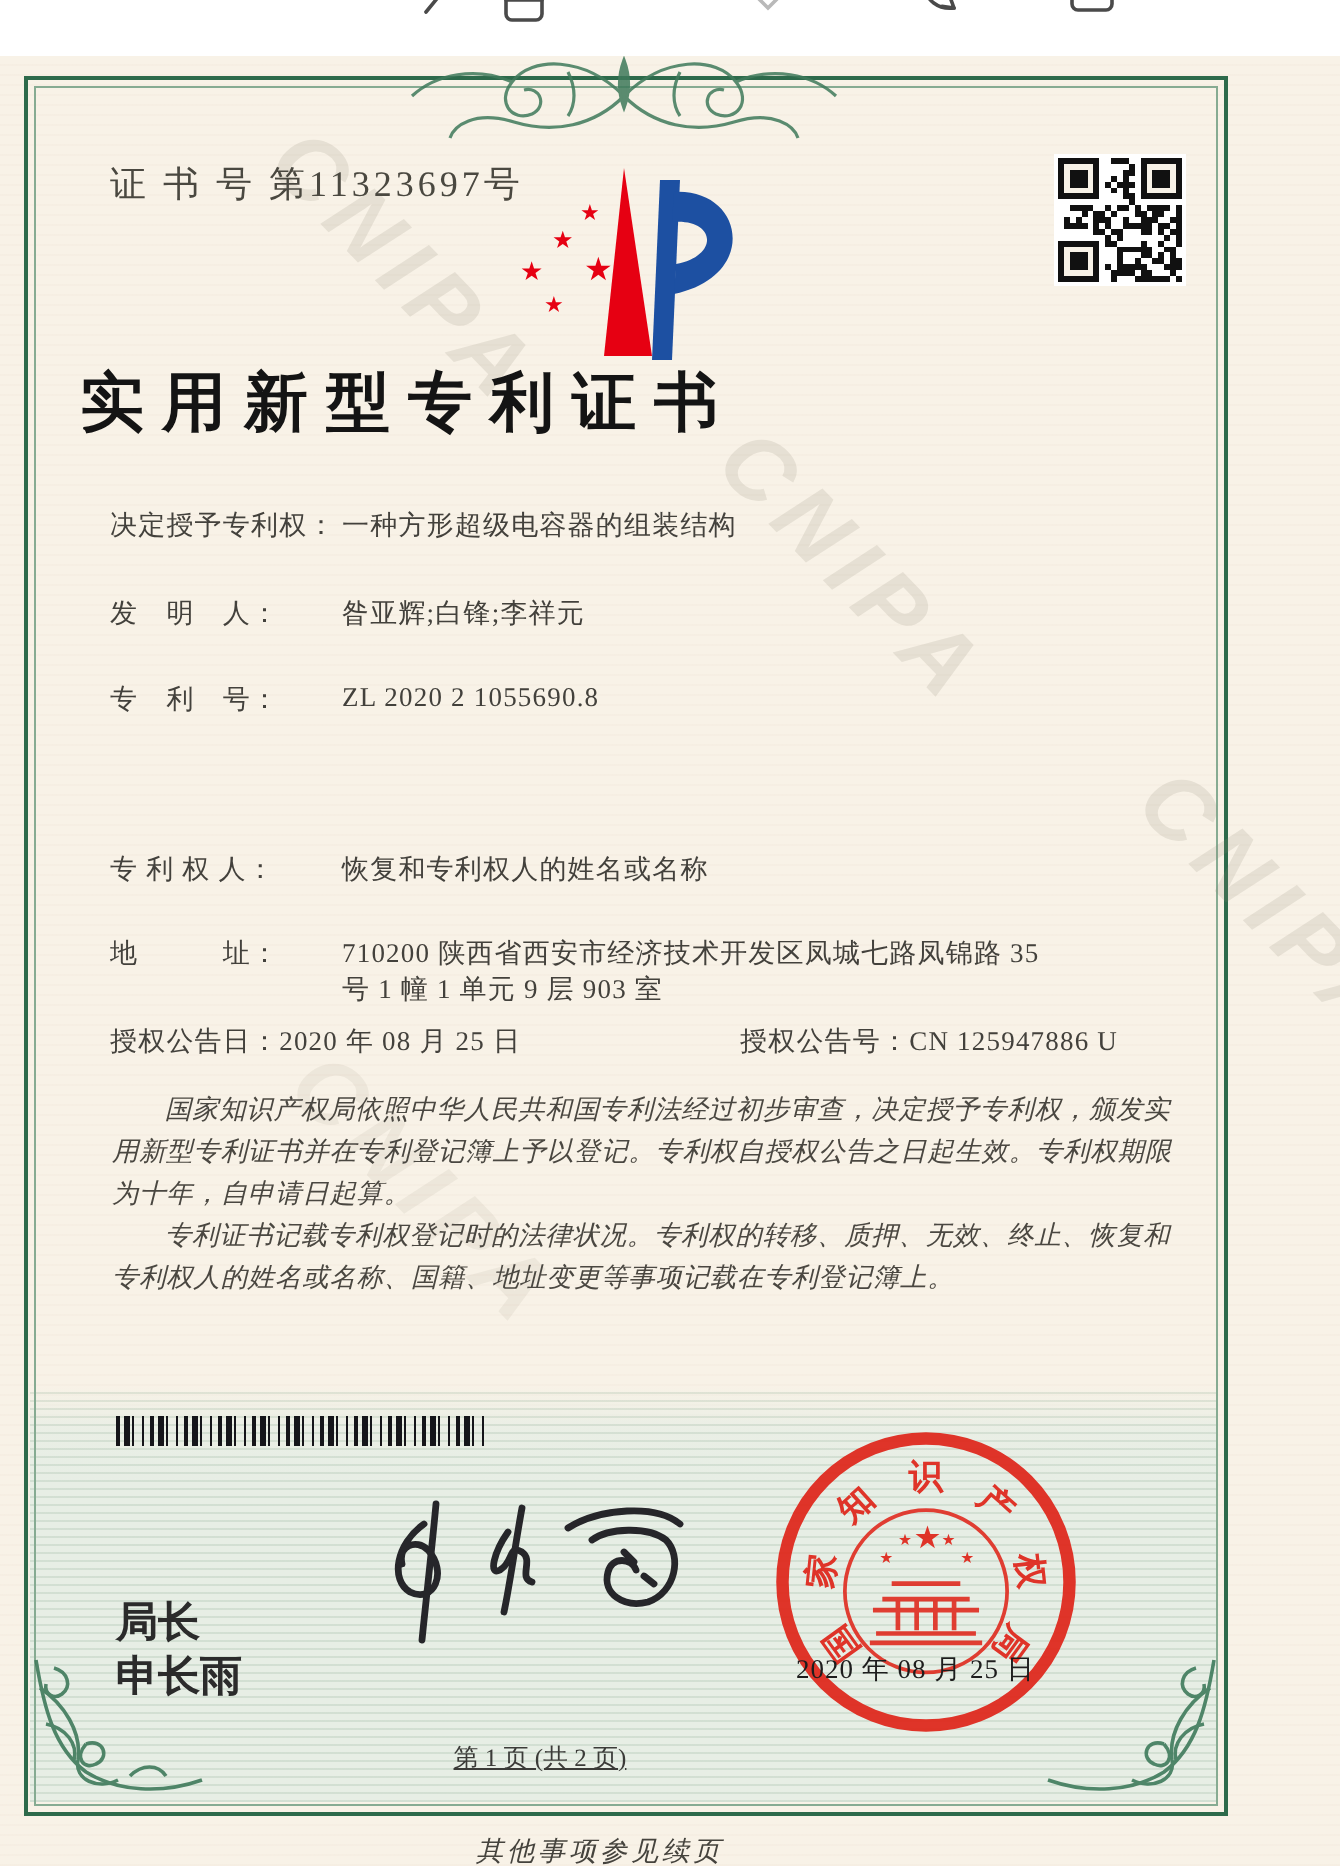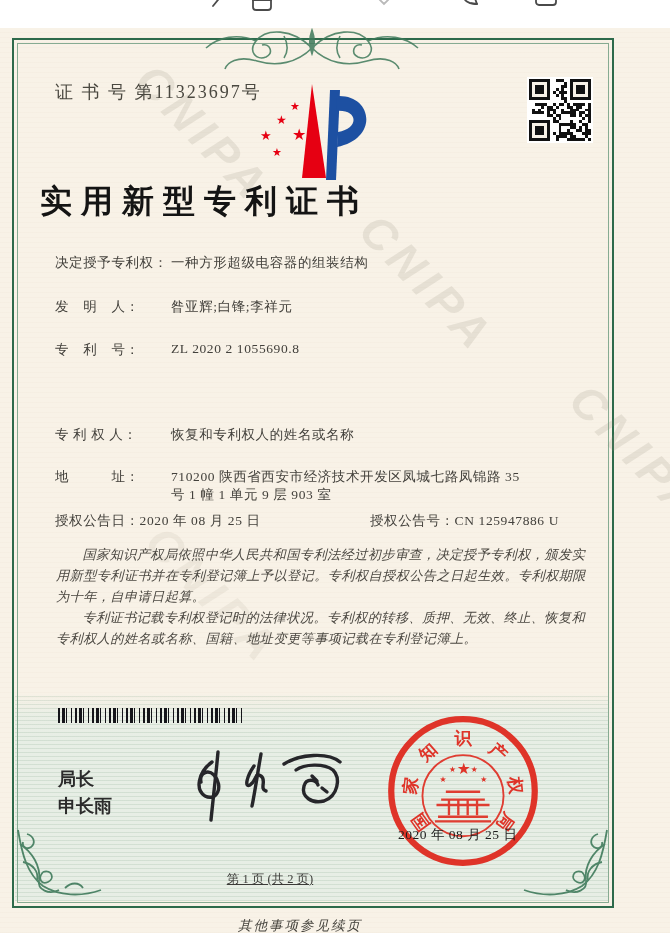--- a/index.html
+++ b/index.html
@@ -34,21 +34,21 @@
   .lbl{display:inline-block;width:116px;vertical-align:top;white-space:pre;}
   .val{display:inline-block;vertical-align:top;white-space:pre-line;max-width:410px;}
   .grant2{position:absolute;left:315px;top:0;}
   .paras{position:absolute;left:56px;top:516px;width:540px;font-size:13.2px;line-height:21px;
          font-style:italic;color:#4a4741;letter-spacing:.4px;}
   .paras p{margin:0;text-indent:2em;}
   
   .barcode{position:absolute;left:58px;top:680px;width:184px;height:15px;
      background-image:repeating-linear-gradient(90deg,#15151a 0 2px,transparent 2px 4px,#15151a 4px 7px,
         transparent 7px 8px,#15151a 8px 9px,transparent 9px 13px,#15151a 13px 14px,transparent 14px 17px);}
-  .signer{position:absolute;left:58px;top:738px;font-size:18px;font-weight:bold;color:#2b2b2b;line-height:27px;}
+  .signer{position:absolute;left:58px;top:770px;font-size:21px;font-weight:bold;color:#2b2b2b;line-height:27px;}
   .signature{position:absolute;left:178px;top:716px;width:190px;height:86px;}
   .signature svg{width:100%;height:100%;}
   .sig-stroke{fill:none;stroke:#26262a;stroke-width:3.4;stroke-linecap:round;stroke-linejoin:round;}
   .seal{position:absolute;left:385px;top:685px;width:156px;height:156px;z-index:3;opacity:.93;}
   .seal svg{width:100%;height:100%;}
   .seal-ch{font-size:22px;font-weight:bold;fill:#df261b;font-family:"Liberation Serif",serif;}
   .seal-date{position:absolute;left:398px;top:798px;width:140px;font-size:13.5px;color:#1d1d1d;z-index:4;
              letter-spacing:.5px;white-space:nowrap;}
   .pagefoot{position:absolute;left:180px;top:843px;width:180px;text-align:center;font-size:12.5px;color:#3b3b38;text-decoration:underline;}
   .contnote{position:absolute;left:238px;top:889px;font-size:13.5px;font-style:italic;color:#45433d;letter-spacing:2px;}

